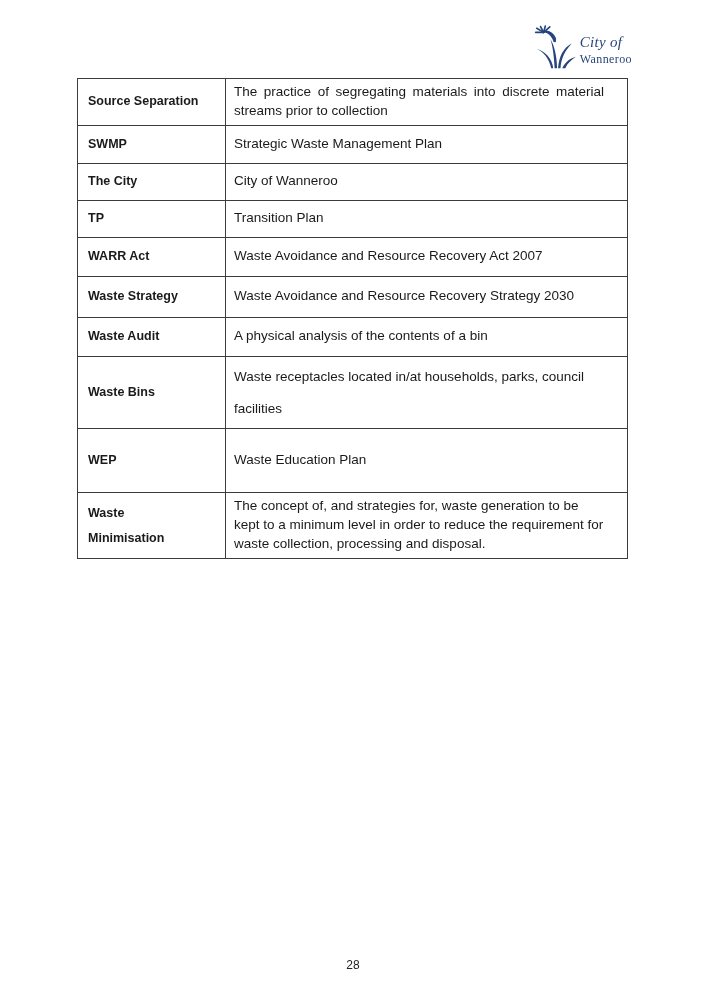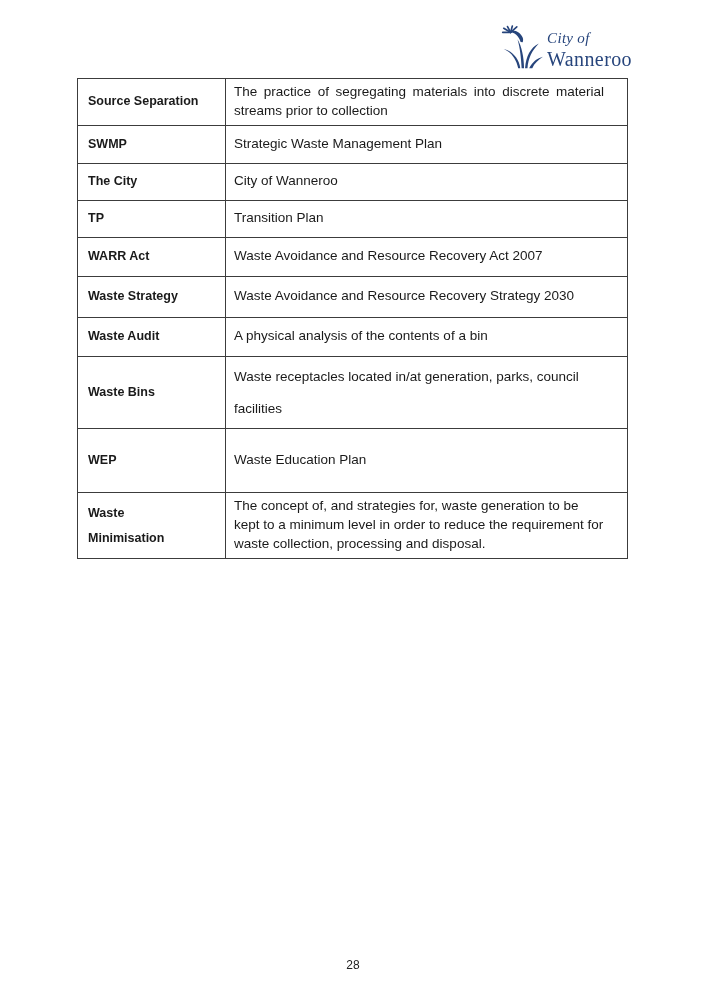--- a/index.html
+++ b/index.html
@@ -16,21 +16,21 @@
   
   .logo {
     position: absolute;
     top: 24px; right: 74px;
     display: flex; align-items: center;
     color: var(--brand);
   }
   .logo-icon { width: 44px; height: 47px; margin-right: 2px; color: var(--brand); }
   .logo-text { font-family: "Liberation Serif", serif; line-height: 1; margin-top: 4px; }
   .logo-line1 { font-style: italic; font-size: 15px; letter-spacing: 0.3px; }
-  .logo-line2 { font-size: 20px; margin-top: 3px; letter-spacing: 0.4px; }
+  .logo-line2 { font-size: 12px; margin-top: 3px; letter-spacing: 0.4px; }
 
   
   table.glossary {
     position: absolute;
     left: 77px; top: 78px;
     width: 550px;
     border-collapse: collapse;
     table-layout: fixed;
   }
   table.glossary td {
@@ -128,21 +128,21 @@
     <tr>
       <td class="term">Waste Strategy</td>
       <td class="def">Waste Avoidance and Resource Recovery Strategy 2030</td>
     </tr>
     <tr>
       <td class="term">Waste Audit</td>
       <td class="def">A physical analysis of the contents of a bin</td>
     </tr>
     <tr>
       <td class="term">Waste Bins</td>
-      <td class="def spread">Waste receptacles located in/at generation, parks, council facilities</td>
+      <td class="def spread">Waste receptacles located in/at households, parks, council facilities</td>
     </tr>
     <tr>
       <td class="term">WEP</td>
       <td class="def">Waste Education Plan</td>
     </tr>
     <tr>
       <td class="term narrow">
         <div class="term-wrap">Waste Minimisation</div>
       </td>
       <td class="def">The concept of, and strategies for, waste generation to be kept to a minimum level in order to reduce the requirement for waste collection, processing and disposal.</td>

